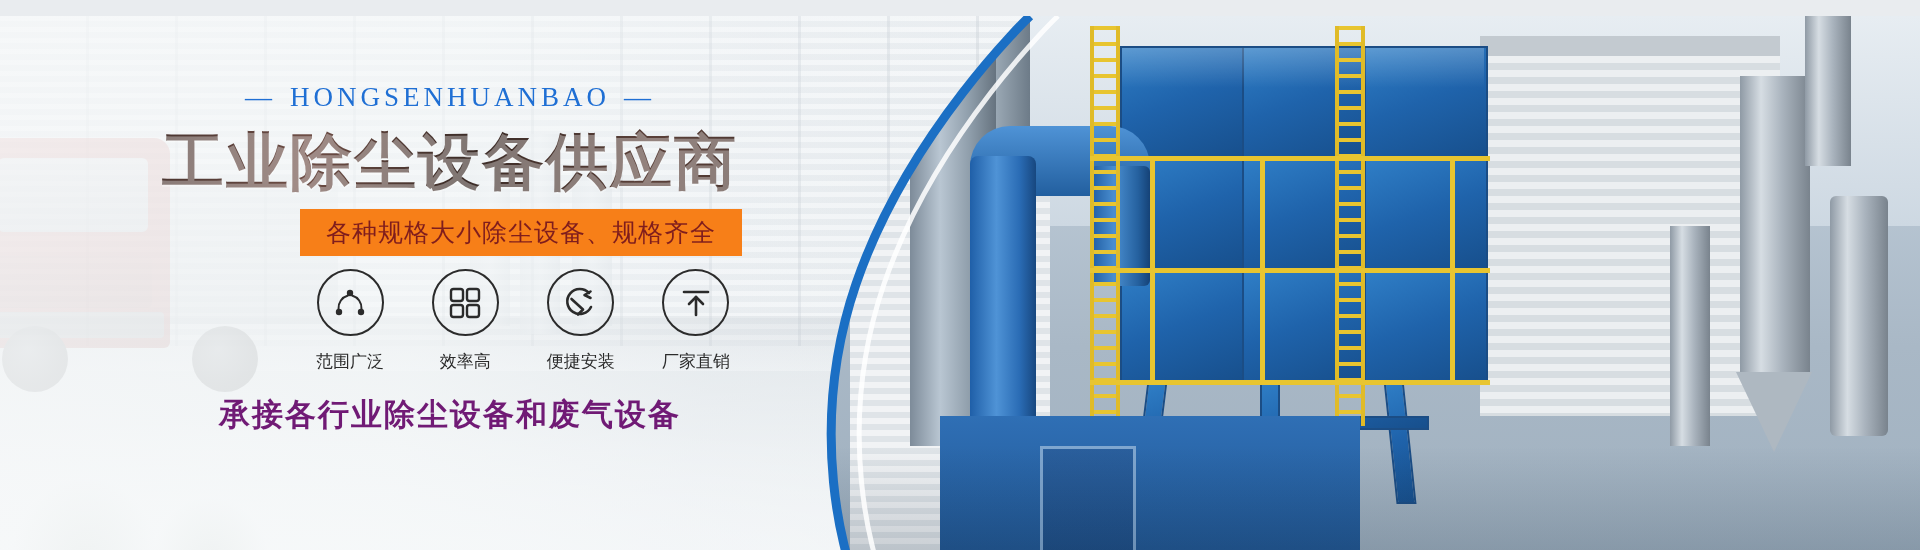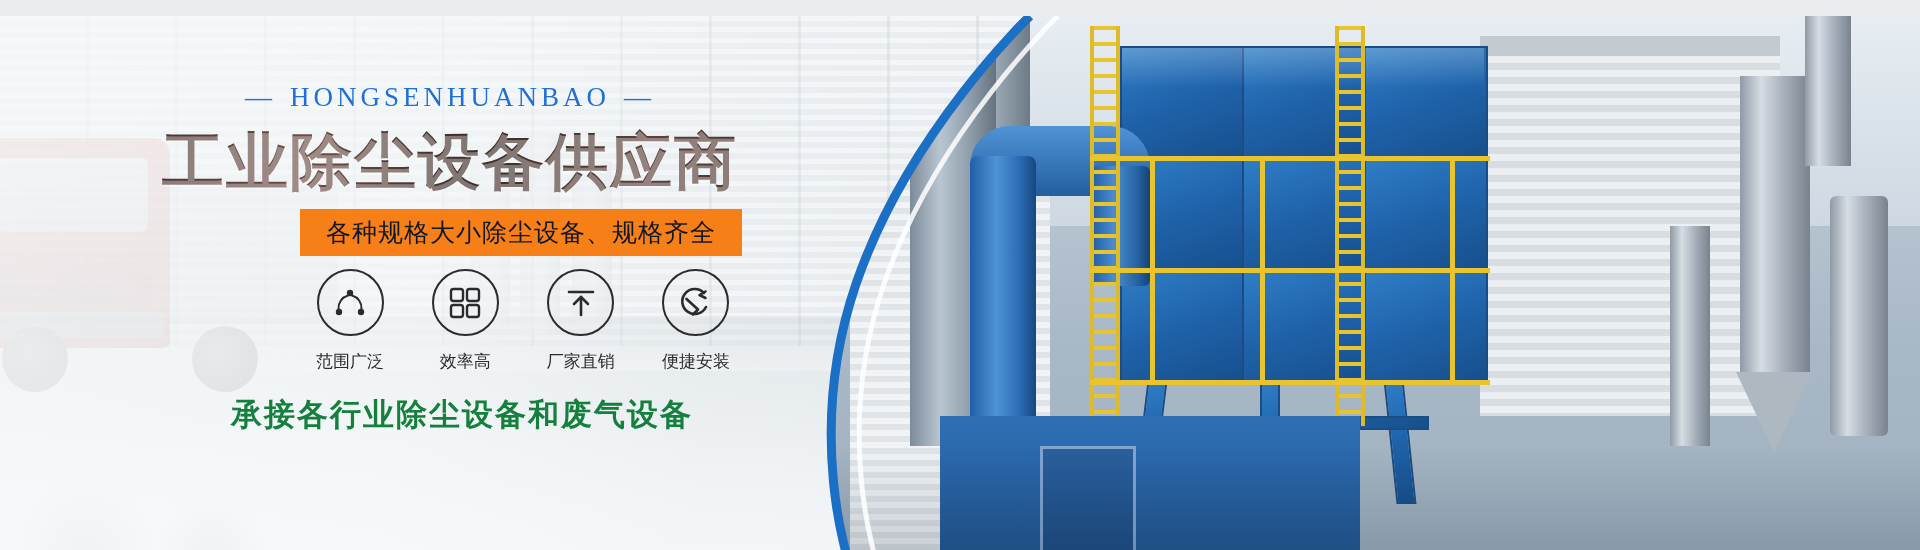--- a/index.html
+++ b/index.html
@@ -171,42 +171,42 @@
     text-shadow:0 2px 0 rgba(255,255,255,.35);
   }
 
   .orange-bar{
     position:absolute;left:300px;top:193px;width:442px;height:47px;
     background:#f77f18;
     display:flex;align-items:center;justify-content:center;
   }
   .orange-bar span{
     font-family:"DejaVu Sans","Liberation Sans",sans-serif;
-    font-size:25px;color:#0f172a;letter-spacing:1px;white-space:nowrap;
+    font-size:25px;color:#7f1d1d;letter-spacing:1px;white-space:nowrap;
   }
 
   .features{
     position:absolute;left:300px;top:253px;width:446px;
     display:flex;justify-content:space-between;
   }
   .feature{width:100px;display:flex;flex-direction:column;align-items:center;text-align:center;}
   .f-circle{
     width:63px;height:63px;border-radius:50%;border:2px solid #2b2b2b;
     display:flex;align-items:center;justify-content:center;
     background:rgba(255,255,255,.04);
   }
   .f-label{
     margin-top:14px;font-size:17px;color:#2b2b2b;white-space:nowrap;
     font-family:"DejaVu Sans","Liberation Sans",sans-serif;
   }
 
   .subline{
-    position:absolute;left:12px;top:378px;width:900px;text-align:center;
+    position:absolute;left:0;top:378px;width:900px;text-align:center;
     font-family:"DejaVu Sans","Liberation Sans",sans-serif;
-    font-size:31px;font-weight:bold;color:#15803d;letter-spacing:2px;white-space:nowrap;
+    font-size:31px;font-weight:bold;color:#701a75;letter-spacing:2px;white-space:nowrap;
   }
 </style>
 </head>
 <body>
 
 <div id="banner">
 
   <div class="bg-left">
     <div class="wall-stripes"></div>
     <div class="wall-seams"></div>
@@ -323,38 +323,38 @@
             <rect x="19" y="3" width="12" height="12" rx="2.5" fill="none" stroke="#2b2b2b" stroke-width="2.4"></rect>
             <rect x="3" y="19" width="12" height="12" rx="2.5" fill="none" stroke="#2b2b2b" stroke-width="2.4"></rect>
             <rect x="19" y="19" width="12" height="12" rx="2.5" fill="none" stroke="#2b2b2b" stroke-width="2.4"></rect>
           </svg>
         </div>
         <div class="f-label">效率高</div>
       </div>
 
       <div class="feature">
         <div class="f-circle">
+          <svg width="36" height="36" viewBox="0 0 36 36">
+            <path d="M26 8 A12.5 12.5 0 1 0 28 22" fill="none" stroke="#2b2b2b" stroke-width="2.6" stroke-linecap="round"></path>
+            <path d="M8.5 14 L20 24.5 L15 29.5" fill="none" stroke="#2b2b2b" stroke-width="2.6" stroke-linejoin="round" stroke-linecap="round"></path>
+            <path d="M27.5 6.5 L21.5 10 L27.5 13" fill="none" stroke="#2b2b2b" stroke-width="2.6" stroke-linejoin="round" stroke-linecap="round"></path>
+          </svg>
+        </div>
+        <div class="f-label">便捷安装</div>
+      </div>
+
+      <div class="feature">
+        <div class="f-circle">
           <svg width="34" height="34" viewBox="0 0 34 34">
             <line x1="5" y1="6" x2="29" y2="6" stroke="#2b2b2b" stroke-width="2.6" stroke-linecap="round"></line>
             <line x1="17" y1="11" x2="17" y2="29" stroke="#2b2b2b" stroke-width="2.6" stroke-linecap="round"></line>
             <path d="M10 18 L17 11 L24 18" fill="none" stroke="#2b2b2b" stroke-width="2.6" stroke-linejoin="round" stroke-linecap="round"></path>
           </svg>
         </div>
         <div class="f-label">厂家直销</div>
       </div>
 
-      <div class="feature">
-        <div class="f-circle">
-          <svg width="36" height="36" viewBox="0 0 36 36">
-            <path d="M26 8 A12.5 12.5 0 1 0 28 22" fill="none" stroke="#2b2b2b" stroke-width="2.6" stroke-linecap="round"></path>
-            <path d="M8.5 14 L20 24.5 L15 29.5" fill="none" stroke="#2b2b2b" stroke-width="2.6" stroke-linejoin="round" stroke-linecap="round"></path>
-            <path d="M27.5 6.5 L21.5 10 L27.5 13" fill="none" stroke="#2b2b2b" stroke-width="2.6" stroke-linejoin="round" stroke-linecap="round"></path>
-          </svg>
-        </div>
-        <div class="f-label">便捷安装</div>
-      </div>
-
     </div>
 
     <div class="subline">承接各行业除尘设备和废气设备</div>
   </div>
 
 </div>
 
 </body></html>

